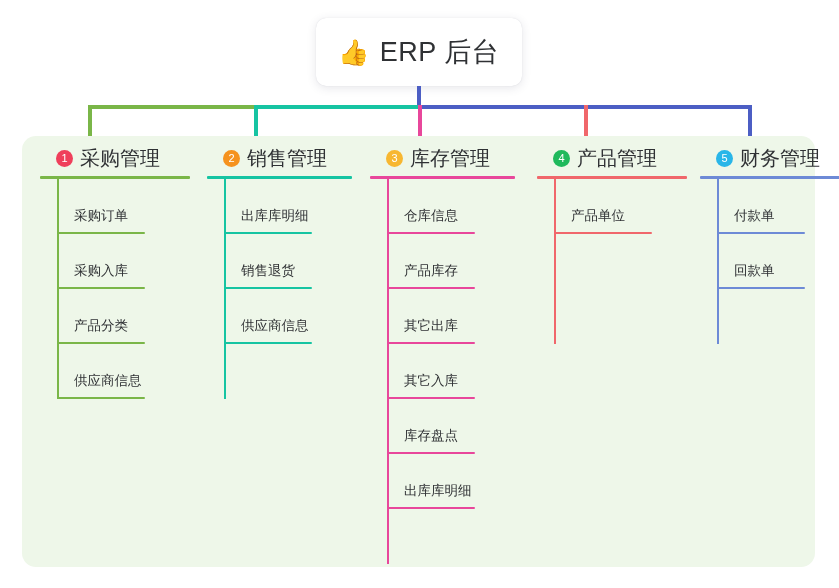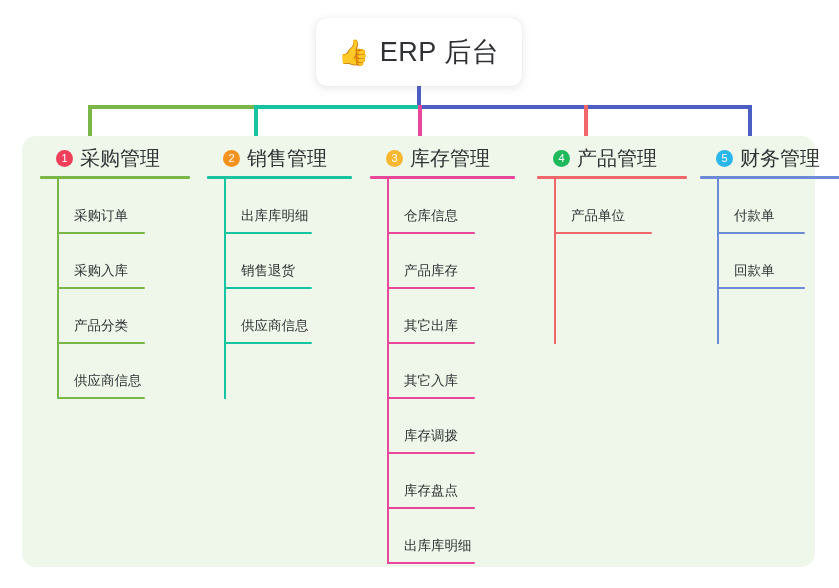--- a/index.html
+++ b/index.html
@@ -234,24 +234,20 @@
         </div>
         <div class="leaf">
           <span class="leaf-label">其它出库</span>
           <div class="leaf-rule" style="background: rgb(232, 71, 155); width: 88px;"></div>
         </div>
         <div class="leaf">
           <span class="leaf-label">其它入库</span>
           <div class="leaf-rule" style="background: rgb(232, 71, 155); width: 88px;"></div>
         </div>
         <div class="leaf">
-          <span class="leaf-label">库存调拨</span>
-          <div class="leaf-rule" style="background: rgb(232, 71, 155); width: 88px;"></div>
-        </div>
-        <div class="leaf">
           <span class="leaf-label">库存盘点</span>
           <div class="leaf-rule" style="background: rgb(232, 71, 155); width: 88px;"></div>
         </div>
         <div class="leaf">
           <span class="leaf-label">出库库明细</span>
           <div class="leaf-rule" style="background: rgb(232, 71, 155); width: 88px;"></div>
         </div>
       </div>
     </div>
     <div class="column" style="left: 537px; width: 150px;">

